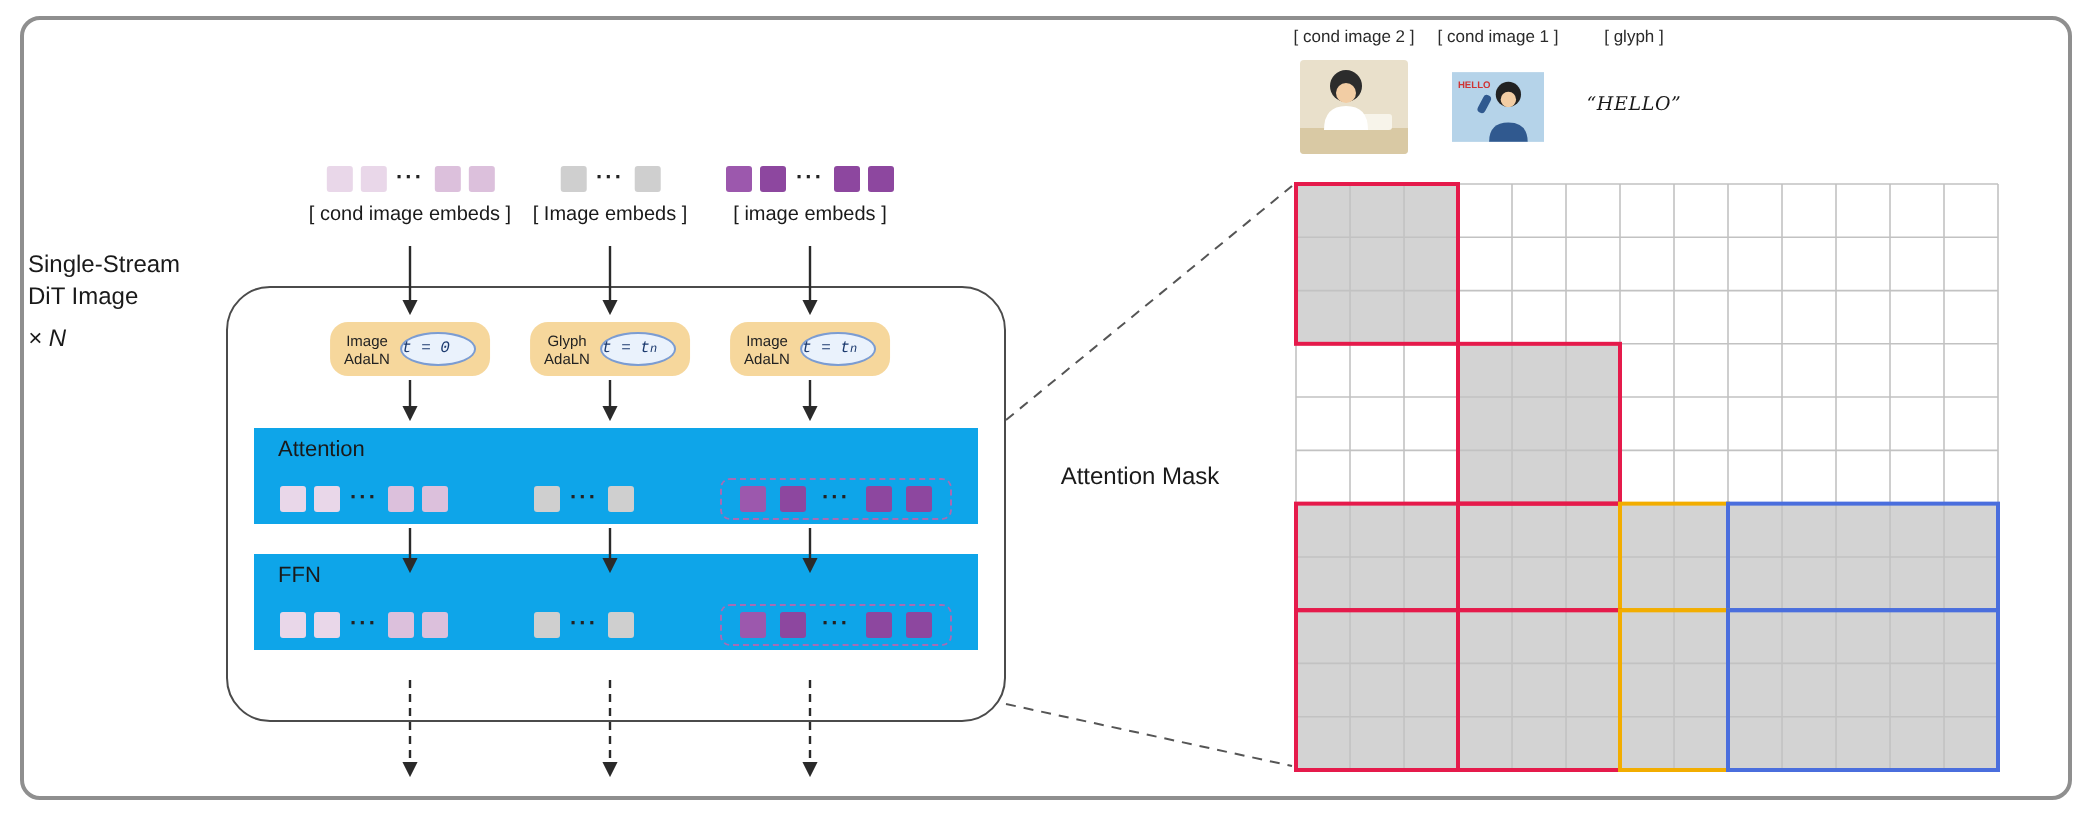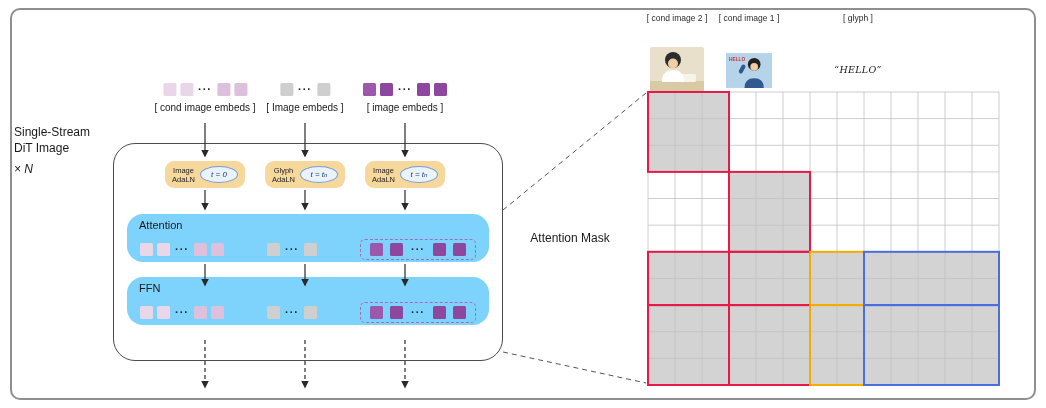--- a/index.html
+++ b/index.html
@@ -21,38 +21,38 @@
   .dots{font-size:11px;font-weight:bold;color:#222;letter-spacing:1px;line-height:13px;padding:0 1px}
   .tlabel{font-size:10px;white-space:nowrap}
 
   #dit-block{position:absolute;left:113px;top:143px;width:390px;height:218px;
              border:1.4px solid #4b4b4b;border-radius:22px}
 
   .adaln{position:absolute;top:161px;transform:translateX(-50%);height:27px;
          display:flex;align-items:center;gap:5px;background:#f6d79c;border-radius:9px;padding:2px 7px}
   .adaln-name{font-size:7.5px;line-height:1.2;text-align:center;color:#222}
   .t-pill{width:38px;height:17px;background:#eaf2fc;border:1px solid #7b9cd2;border-radius:50%;
-          display:flex;align-items:center;justify-content:center;
-          font-family:Liberation Sans, sans-serif;font-style:italic;font-size:8px;color:#1c3a6e;flex:none}
+          display:flex;align-items:center;justify-content:flex-start;
+          font-family:Liberation Mono, monospace;font-style:italic;font-size:8px;color:#1c3a6e;flex:none}
   .t-pill sub{font-size:6px;line-height:1}
 
-  .bar{position:absolute;left:127px;width:362px;height:48px;background:#7dd3fc;border-radius:16px}
+  .bar{position:absolute;left:127px;width:362px;height:48px;background:#0ea5e9;border-radius:0}
   #attn-bar{top:214px}
   #ffn-bar{top:277px}
   .bar-label{position:absolute;left:12px;top:5px;font-size:11px}
   .bar-row{position:absolute;left:13px;top:25px;width:336px;display:flex;align-items:center;
            justify-content:space-between}
   .dashed-box{border:1.5px dashed #a76cb5;border-radius:5px;padding:3px 9px;display:flex}
   .dashed-box .trow{gap:7px}
 
   
   #attn-mask-label{position:absolute;left:514px;top:231px;width:112px;text-align:center;font-size:12px}
 
   
-  .fig{position:absolute;top:13px;display:flex;flex-direction:column;align-items:center;gap:24px}
+  .fig{position:absolute;top:13px;display:flex;flex-direction:column;align-items:center;gap:7px}
   .fig-label{font-size:8.5px;white-space:nowrap;color:#2a2a2a}
   .fig-img{height:47px;width:100%;border-radius:2px;overflow:hidden}
   .fig-img svg{display:block;width:100%;height:100%}
   .glyph-text{font-family:"DejaVu Serif",serif;font-style:italic;font-size:9.5px;
               letter-spacing:.3px;margin-top:17px}
 
   #mask-svg{position:absolute;left:648px;top:92px;overflow:visible}
   #overlay{position:absolute;left:0;top:0;pointer-events:none}
 </style>
 </head>
@@ -206,21 +206,21 @@
         <rect width="62" height="47" fill="#b5d3e9"></rect>
         <circle cx="38" cy="15" r="8.5" fill="#222222"></circle>
         <circle cx="38" cy="18.5" r="5.2" fill="#f2cda4"></circle>
         <path d="M25 47 q0-13 13-13 q13 0 13 13 z" fill="#30598f"></path>
         <rect x="19" y="15" width="5.5" height="13" rx="2.7" fill="#30598f" transform="rotate(28 21.7 21.5)"></rect>
         <text x="4" y="11" font-size="6.5" font-weight="bold" fill="#cf3434">HELLO</text>
       </svg>
     </div>
   </div>
 
-  <div class="fig" style="left:833px;width:50px">
+  <div class="fig" style="left:792px;width:50px">
     <div class="fig-label">[ glyph ]</div>
     <div class="glyph-text">“HELLO”</div>
   </div>
 
 
   <svg id="mask-svg" width="351" height="293" viewBox="0 0 351 293">
       <rect x="0" y="0" width="81" height="79.9090909090909" fill="#d3d3d3"></rect>
       <rect x="81" y="79.9090909090909" width="81" height="79.9090909090909" fill="#d3d3d3"></rect>
       <rect x="0" y="159.8181818181818" width="81" height="53.27272727272727" fill="#d3d3d3"></rect>
       <rect x="81" y="159.8181818181818" width="81" height="53.27272727272727" fill="#d3d3d3"></rect>

